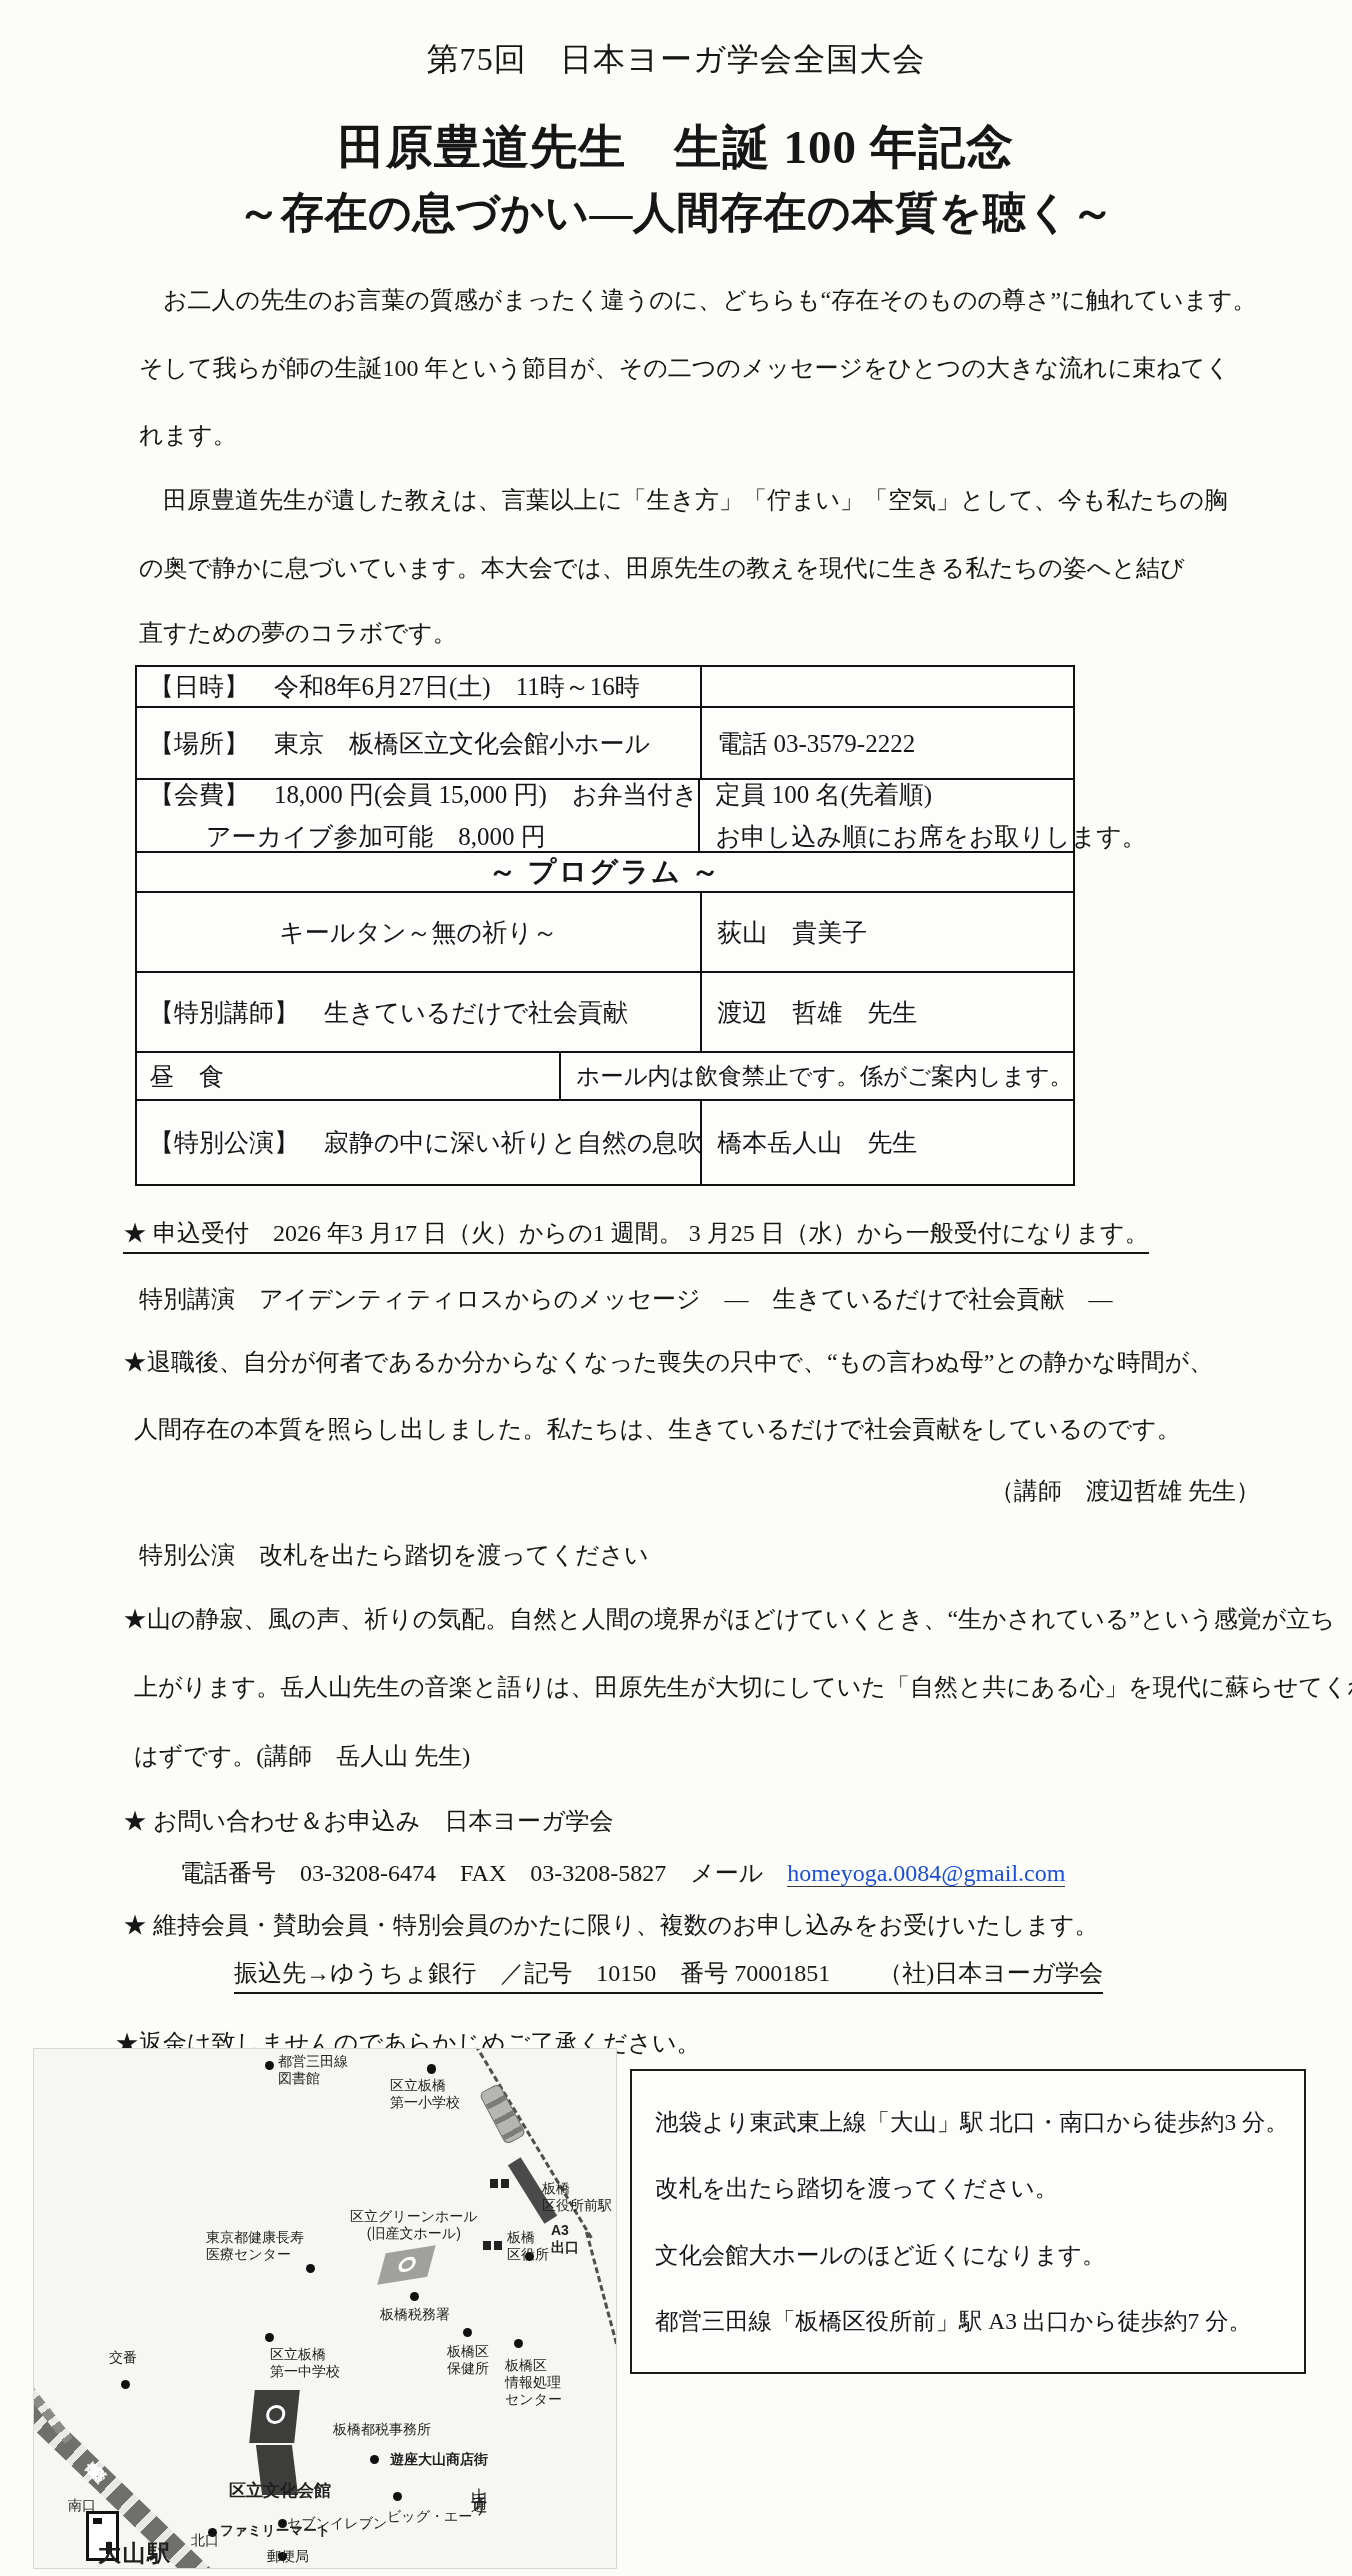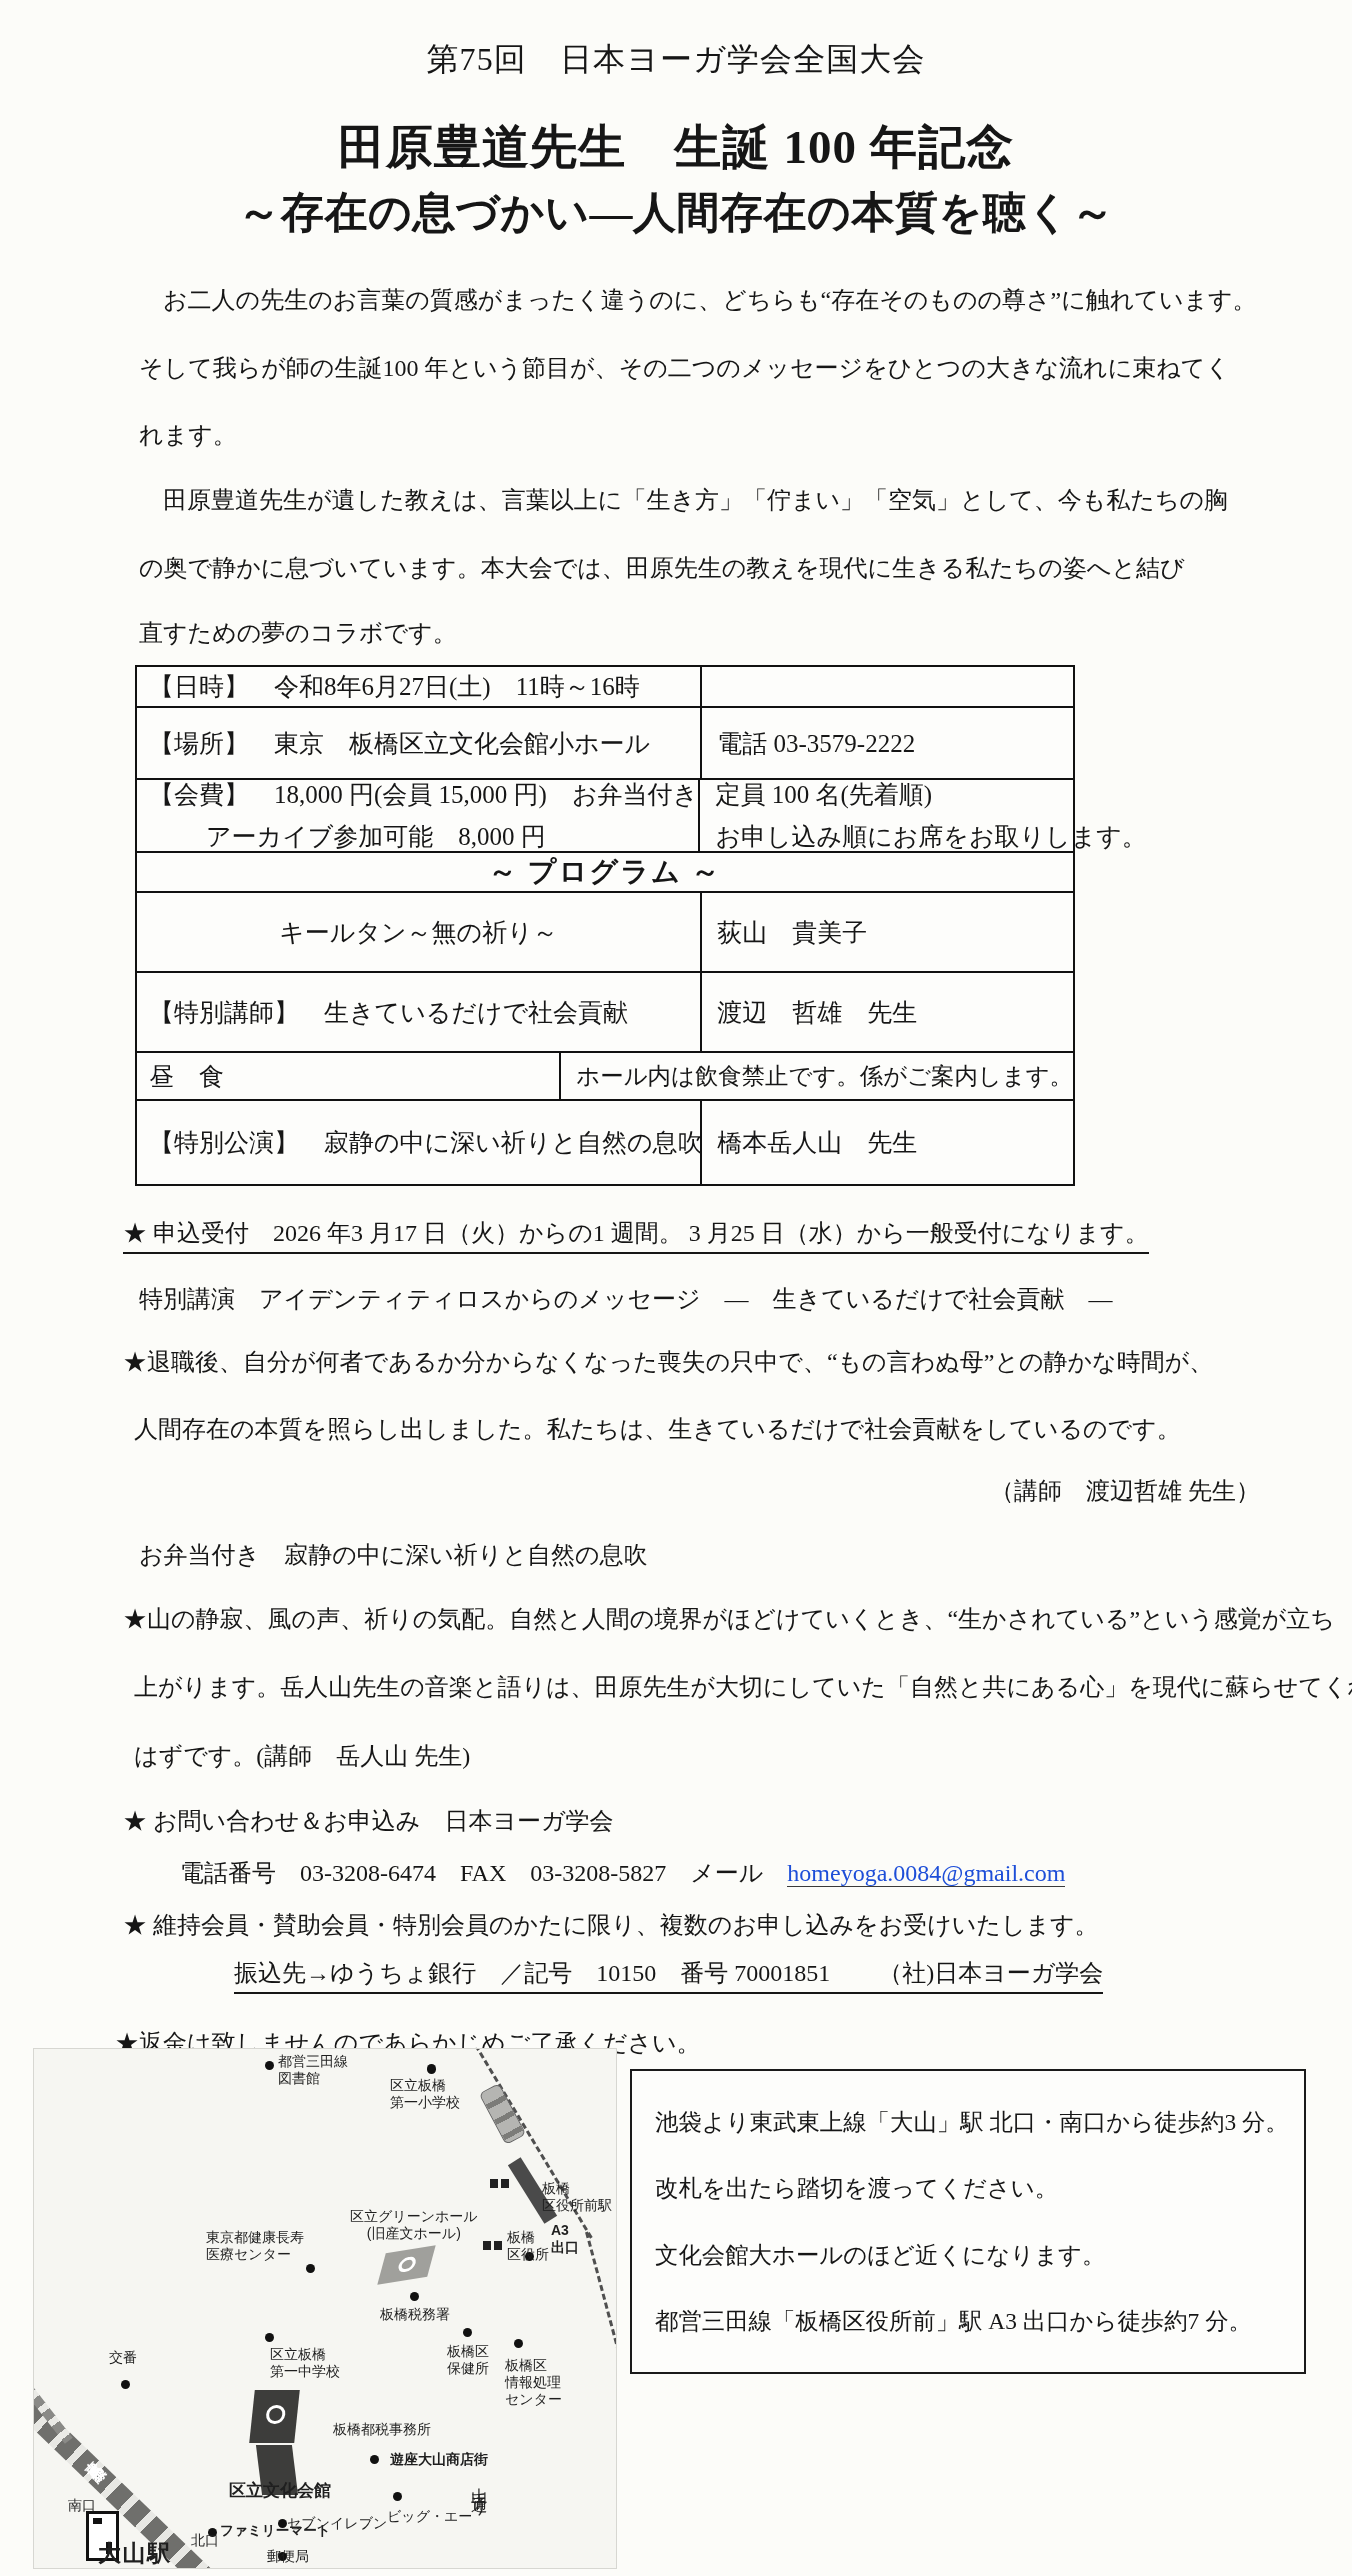--- a/index.html
+++ b/index.html
@@ -155,21 +155,21 @@
           <span>橋本岳人山　先生</span>
         </div>
     </div>
   </div>
 
   <div class="abs body" style="left:123px;top:1217px"><span class="ul">★ 申込受付　2026 年3 月17 日（火）からの1 週間。 3 月25 日（水）から一般受付になります。</span></div>
   <div class="abs body" style="left:139px;top:1283px">特別講演　アイデンティティロスからのメッセージ　―　生きているだけで社会貢献　―</div>
   <div class="abs body" style="left:123px;top:1346px">★退職後、自分が何者であるか分からなくなった喪失の只中で、“もの言わぬ母”との静かな時間が、</div>
   <div class="abs body" style="left:134px;top:1413px">人間存在の本質を照らし出しました。私たちは、生きているだけで社会貢献をしているのです。</div>
   <div class="abs body rightalign" style="left:139px;top:1475px;width:1121px">（講師　渡辺哲雄  先生）</div>
-  <div class="abs body" style="left:139px;top:1539px">お弁当付き　寂静の中に深い祈りと自然の息吹</div>
+  <div class="abs body" style="left:139px;top:1539px">特別公演　改札を出たら踏切を渡ってください</div>
   <div class="abs body" style="left:123px;top:1603px">★山の静寂、風の声、祈りの気配。自然と人間の境界がほどけていくとき、“生かされている”という感覚が立ち</div>
   <div class="abs body" style="left:134px;top:1671px">上がります。岳人山先生の音楽と語りは、田原先生が大切にしていた「自然と共にある心」を現代に蘇らせてくれる</div>
   <div class="abs body" style="left:134px;top:1740px">はずです。(講師　岳人山  先生)</div>
   <div class="abs body" style="left:123px;top:1805px">★ お問い合わせ＆お申込み　日本ヨーガ学会</div>
   <div class="abs body" style="left:180px;top:1857px">
     <span>電話番号　03-3208-6474　FAX　03-3208-5827　メール　</span><span class="email">homeyoga.0084@gmail.com</span>
   </div>
   <div class="abs body" style="left:123px;top:1909px">★ 維持会員・賛助会員・特別会員のかたに限り、複数のお申し込みをお受けいたします。</div>
   <div class="abs body" style="left:234px;top:1957px"><span class="ul">振込先→ゆうちょ銀行　／記号　10150　番号 70001851　　（社)日本ヨーガ学会</span></div>
   <div class="abs body" style="left:115px;top:2027px">★返金は致しませんのであらかじめご了承ください。</div>

